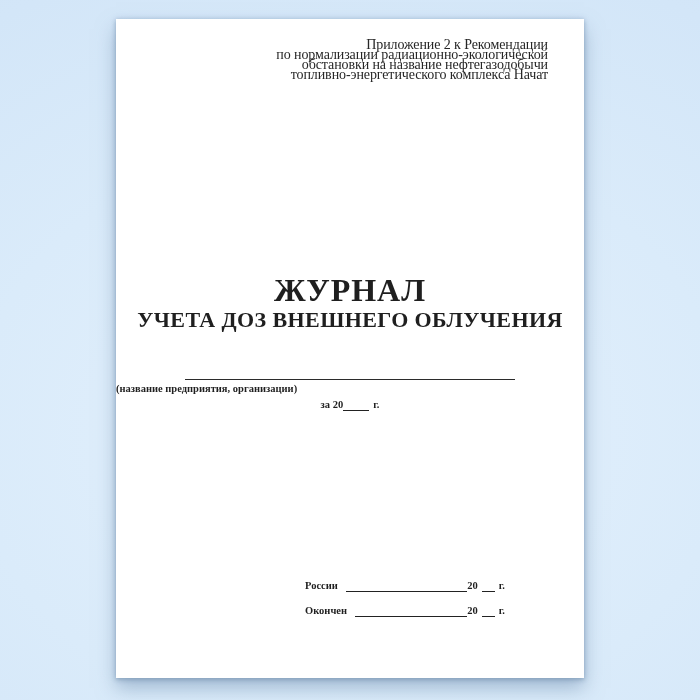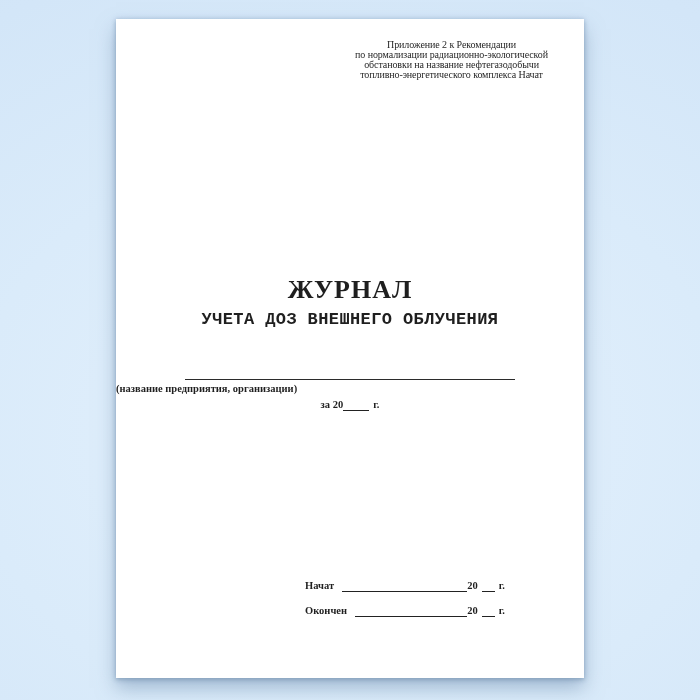--- a/index.html
+++ b/index.html
@@ -33,44 +33,43 @@
     box-shadow:
       0 2px 4px rgba(110, 140, 170, 0.45),
       0 0 5px rgba(125, 152, 182, 0.40),
       0 10px 18px rgba(104, 136, 170, 0.50);
     color: #1f1f1f;
   }
   .appendix {
     position: absolute;
     top: 21px;
     right: 36px;
-    text-align: center;
-    font-size: 10px;
+    text-align: right;
+    font-size: 14px;
     line-height: 10px;
     letter-spacing: -0.1px;
     color: #262626;
   }
   .title-block {
     position: absolute;
     top: 254px;
     left: 0;
     width: 100%;
     text-align: center;
     font-weight: bold;
   }
   .title-main {
-    font-size: 26px;
+    font-size: 32px;
     line-height: 34px;
     letter-spacing: 1px;
   }
   .title-sub {
-    font-size: 17px;
+    font-size: 22px;
     line-height: 26px;
     letter-spacing: 0.4px;
-    font-family: Liberation Mono, monospace;
   }
   .org-rule {
     position: absolute;
     top: 360px;
     left: 69px;
     width: 330px;
     border-top: 1.3px solid #2b2b2b;
   }
   .org-caption {
     position: absolute;
@@ -160,21 +159,21 @@
     <div class="org-caption">(название предприятия, организации)</div>
 
     <div class="year-field">
       <span>за 20</span>
         <span class="year-blank"></span>
         <span class="year-suffix">г.</span>
     </div>
 
     <div class="dates">
       <div class="date-row">
-        <span class="label">Начат</span>
+        <span class="label">России</span>
         <span class="fill-line"></span>
         <span class="num">20</span>
         <span class="short-line"></span>
         <span class="suffix">г.</span>
       </div>
       <div class="date-row">
         <span class="label">Окончен</span>
         <span class="fill-line"></span>
         <span class="num">20</span>
         <span class="short-line"></span>

